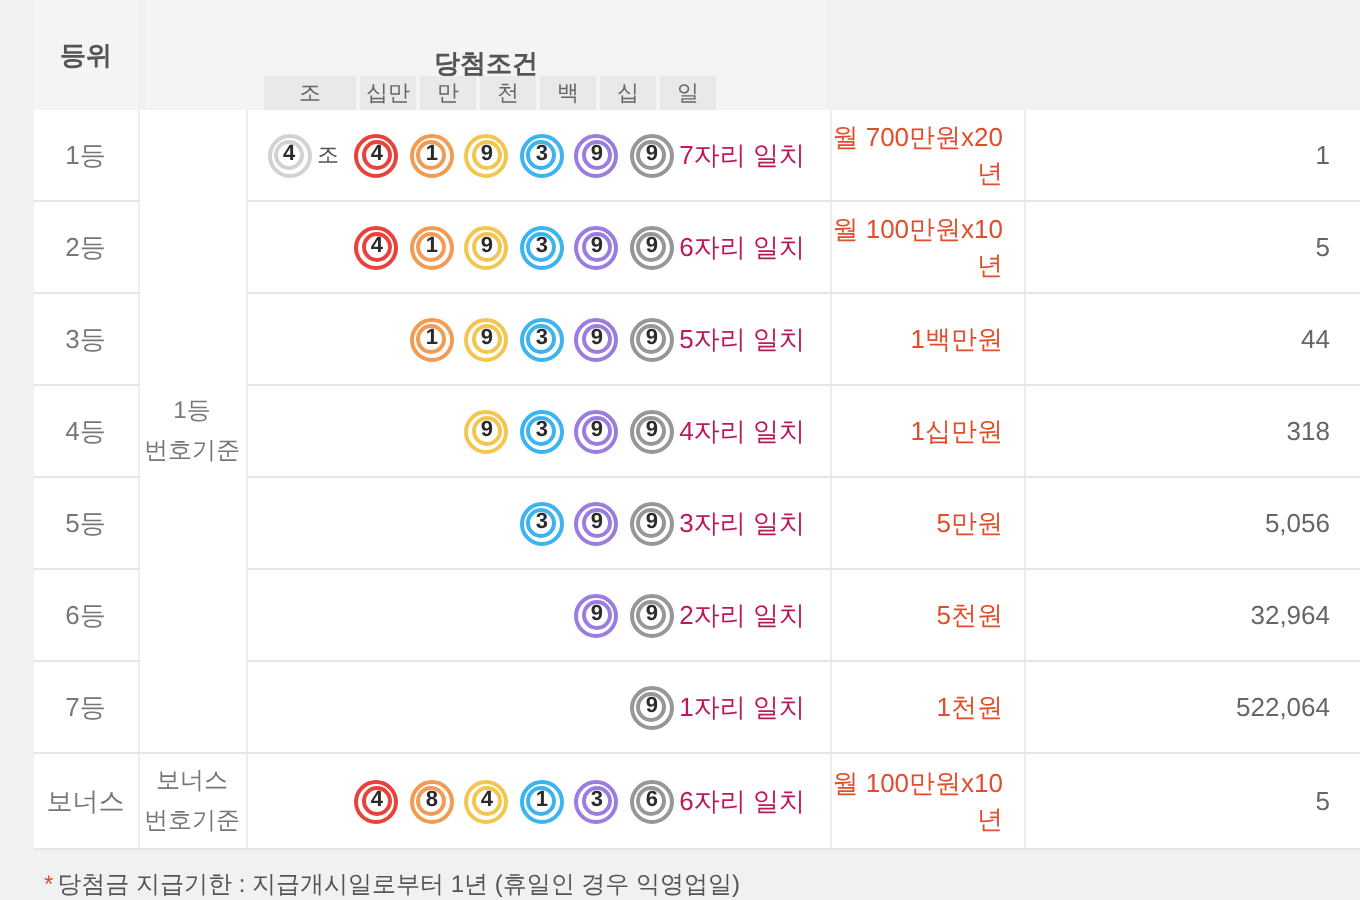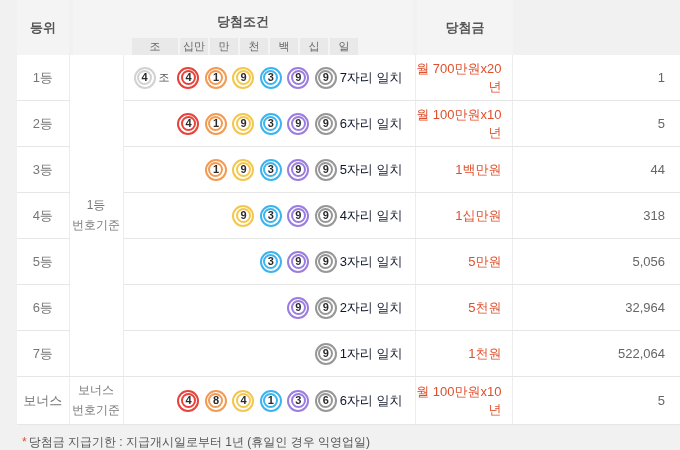--- a/index.html
+++ b/index.html
@@ -13,21 +13,21 @@
   .wrap{position:absolute;top:0;left:17px;width:672px;}
 
   
   .hdr{display:flex;gap:4px;height:55px;background:#f1f1f2;}
   .hcell{
     background:#f4f4f5;color:#555;font-size:13px;font-weight:bold;
     display:flex;align-items:center;justify-content:center;
   }
   .h-rank{width:52px;}
   .h-cond{width:340px;position:relative;flex-direction:column;justify-content:flex-start;}
-  .h-cond .hcond-label{margin-top:13px;}
+  .h-cond .hcond-label{margin-top:23px;}
   .digits{position:absolute;left:59px;bottom:0;display:flex;}
   .dg{
     background:#e9e9ea;color:#666;font-size:11px;font-weight:normal;
     width:28px;height:17px;margin-right:2px;
     display:flex;align-items:center;justify-content:center;
   }
   .dg-jo{width:46px;}
   .dg:last-child{margin-right:0;}
   .h-prize{width:96px;}
   .h-result{flex:1;}
@@ -47,21 +47,21 @@
   td.prize{
     color:#e04e2b;font-size:13px;text-align:right;
     padding-right:10px;border-right:1px solid #ededed;
   }
   td.count{color:#666;font-size:13px;text-align:right;padding-right:24px;}
 
   .cond-flex{display:flex;align-items:center;padding-left:9px;height:100%;}
   .slot{width:30px;display:flex;justify-content:center;align-items:center;}
   .joslot{width:46px;display:flex;justify-content:flex-start;align-items:center;padding-left:1px;box-sizing:border-box;}
   .jolabel{font-size:11px;color:#555;margin-left:3px;}
-  .ctext{flex:1;padding-right:12px;color:#0f172a;font-size:13px;white-space:nowrap;}
+  .ctext{flex:1;padding-right:12px;color:#be185d;font-size:13px;white-space:nowrap;}
 
   
   .ball{
     width:22px;height:22px;border-radius:50%;box-sizing:border-box;
     border:2px solid #999;background:#fff;flex:none;
     display:flex;align-items:center;justify-content:center;
   }
   .bi{
     width:15px;height:15px;border-radius:50%;box-sizing:border-box;
     border:2px solid #999;display:flex;align-items:center;justify-content:center;
@@ -91,21 +91,20 @@
       <div class="digits">
         <span class="dg dg-jo">조</span>
         <span class="dg">십만</span>
         <span class="dg">만</span>
         <span class="dg">천</span>
         <span class="dg">백</span>
         <span class="dg">십</span>
         <span class="dg">일</span>
       </div>
     </div>
-    <div class="hcell h-prize">당첨금</div>
   </div>
 
   <table class="tbl">
     <colgroup>
       <col class="c-rank">
         <col class="c-group">
         <col class="c-cond">
         <col class="c-prize">
         <col class="c-count">
     </colgroup>

